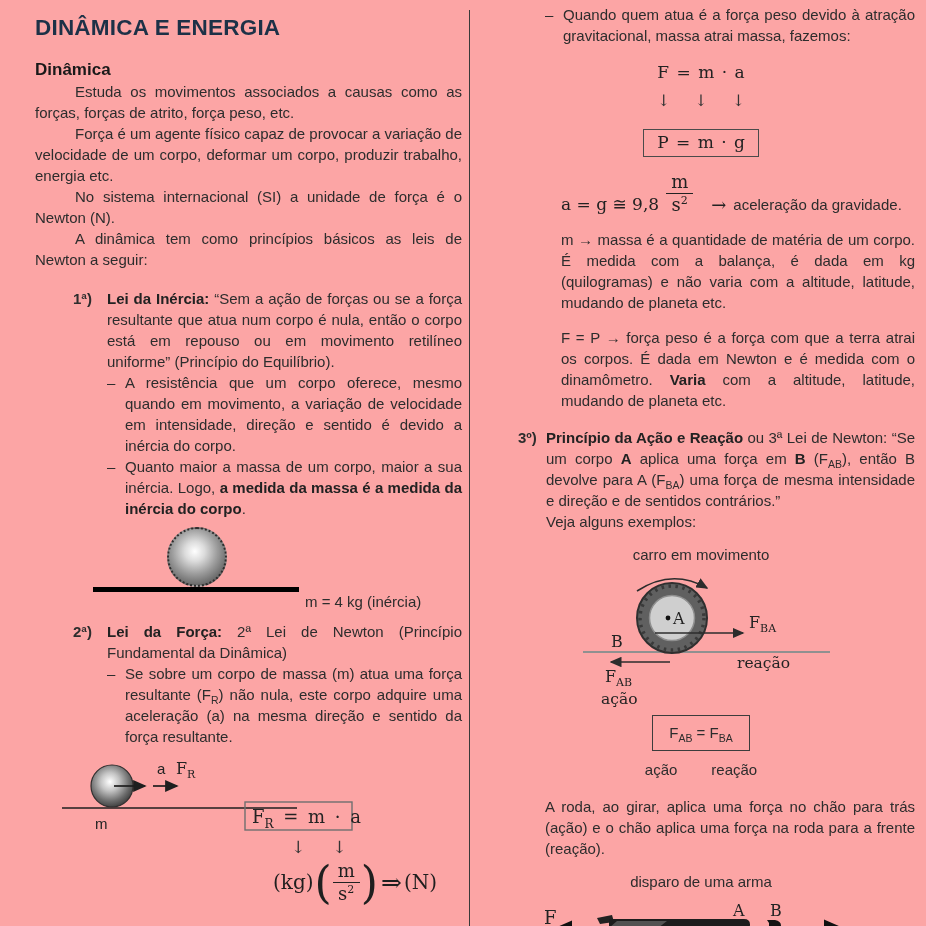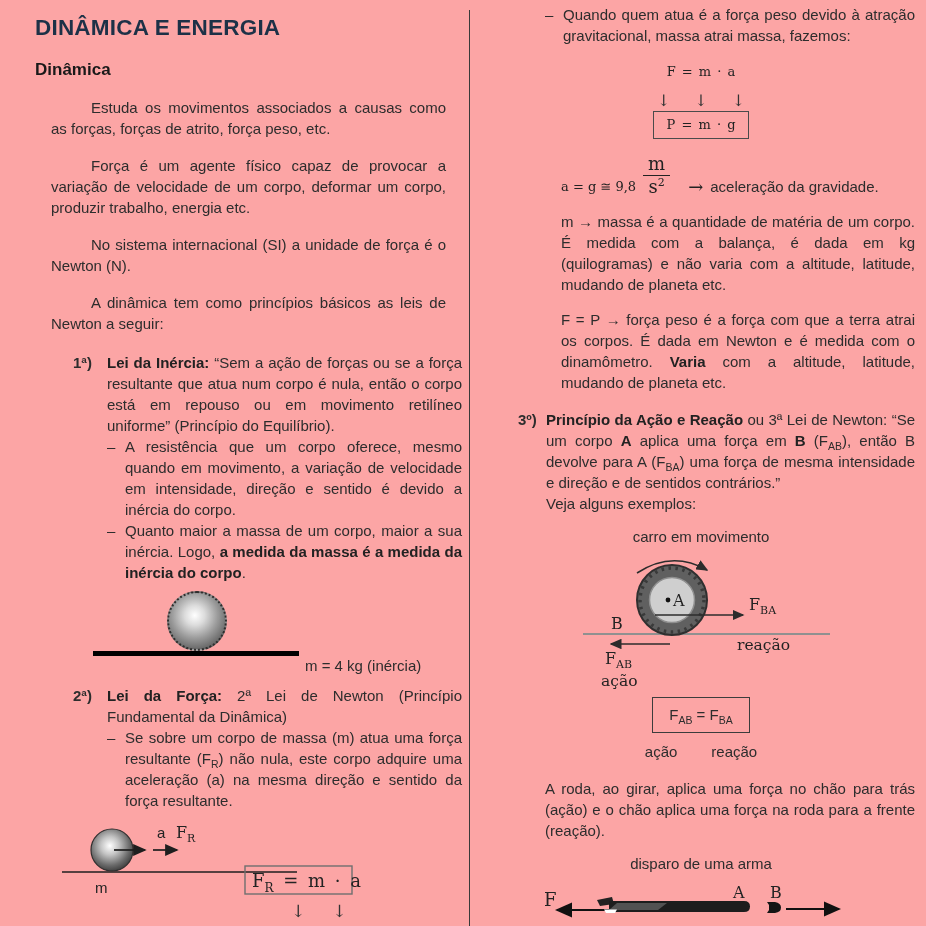--- a/index.html
+++ b/index.html
@@ -4,21 +4,21 @@
 <style>
   html,body{margin:0;padding:0;background:#ffffff;}
   .page{position:relative;width:926px;height:926px;background:#fca5a5;overflow:hidden;
         font-family:"Liberation Sans",sans-serif;font-size:15px;line-height:21px;color:#2d2d2d;}
   .col-left{position:absolute;left:35px;top:0;width:427px;}
   .col-right{position:absolute;left:487px;top:0;width:428px;}
   .divider{position:absolute;left:469px;top:10px;bottom:0;width:1px;background:#3a3a3a;}
   .jt{text-align:justify;}
   .title{margin:14px 0 0;font-size:22.5px;line-height:28px;font-weight:700;color:#1d3147;letter-spacing:.2px;}
   .subtitle{margin:17px 0 0;font-size:17px;line-height:22px;font-weight:700;color:#191919;}
-  p.bodyp{margin:16px;}
+  p.bodyp{margin:0;}
   .fl-indent{text-indent:40px;}
   .mt11{margin-top:11px;} .mt18{margin-top:18px;}
   .law{display:flex;padding-left:38px;gap:6px;}
   .law-num{flex:none;width:28px;font-weight:700;}
   .law-body{flex:1;min-width:0;}
   .dash-item{display:flex;}
   .dash{flex:none;width:18px;}
   .dash-text{flex:1;min-width:0;}
   b{font-weight:700;color:#222;}
   .sb{font-size:10.5px;vertical-align:-3.5px;line-height:0;}
@@ -38,25 +38,25 @@
   .bigp{font-size:44px;font-weight:400;line-height:.85;padding:0 1px;}
   .frac{display:inline-block;text-align:center;font-size:18px;line-height:1.05;}
   .fnum{display:block;border-bottom:1.4px solid #222;padding:0 5px 1px;}
   .fden{display:block;padding-top:1px;}
   .fden sup,.fnum sup{font-size:11px;}
   .imp{font-size:25px;padding:0 2px;}
   .cut-line{margin:8px 0 0 78px;white-space:nowrap;}
   
   .r-bullet{display:flex;padding-left:58px;margin-top:4px;}
   .center{text-align:center;}
-  .math17{font-family:"DejaVu Serif","Liberation Serif",serif;font-size:13px;color:#222;}
+  .math17{font-family:"DejaVu Serif","Liberation Serif",serif;font-size:17px;color:#222;}
   .f-ma{margin-top:14px;line-height:24px;word-spacing:2px;}
   .arrow-row{display:flex;justify-content:center;gap:24px;margin-top:6px;
              font-family:"DejaVu Serif","Liberation Serif",serif;font-size:16px;color:#333;}
-  .pbox-wrap{margin-top:0;}
+  .pbox-wrap{margin-top:18px;}
   .fbox{display:inline-block;border:1.4px solid #4a4a4a;padding:2px 13px 3px;word-spacing:2px;}
   .gravity-row{display:flex;align-items:flex-end;margin:16px 0 0 74px;}
   .g-frac{margin:0 6px 0 7px;font-family:"DejaVu Serif","Liberation Serif",serif;color:#222;}
   .g-arrow{font-family:"DejaVu Serif","Liberation Serif",serif;font-size:18px;color:#222;margin:0 7px 0 12px;}
   .indent-block{margin:14px 0 0 74px;}
   .r-law{display:flex;padding-left:31px;margin-top:16px;}
   .caption{text-align:center;margin-top:12px;}
   .wheel-svg{display:block;}
   .fbox2-wrap{text-align:center;margin-top:2px;}
   .fbox2{display:inline-block;border:1.3px solid #3c3c3c;padding:6px 16px 7px;}

